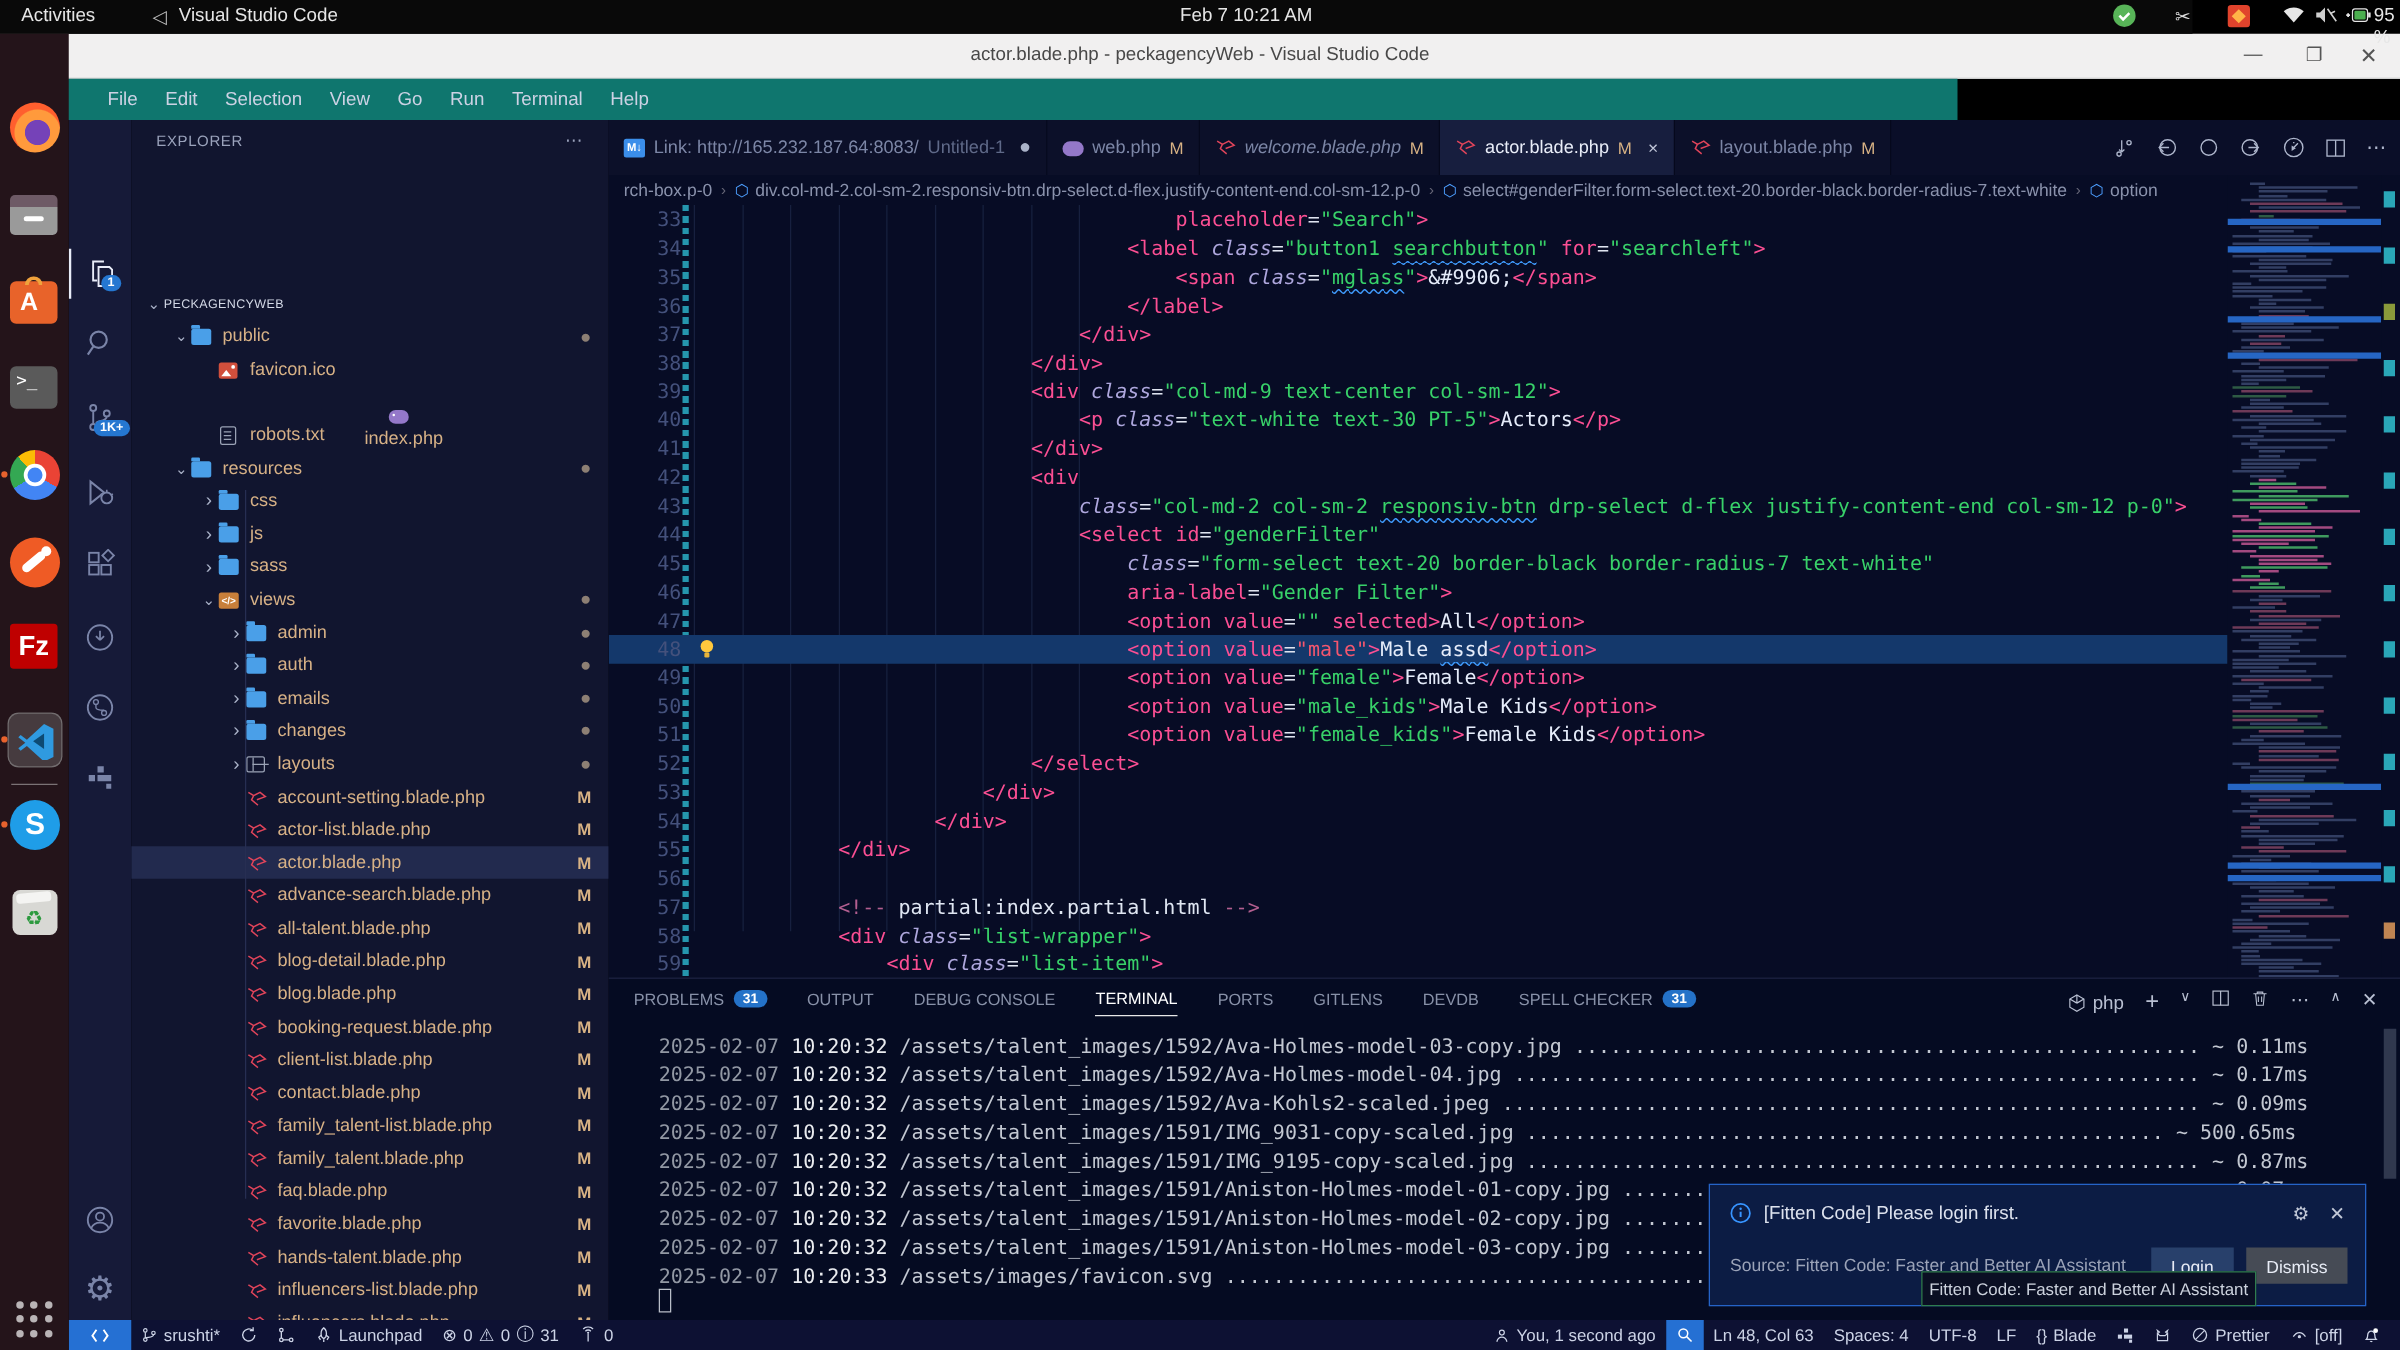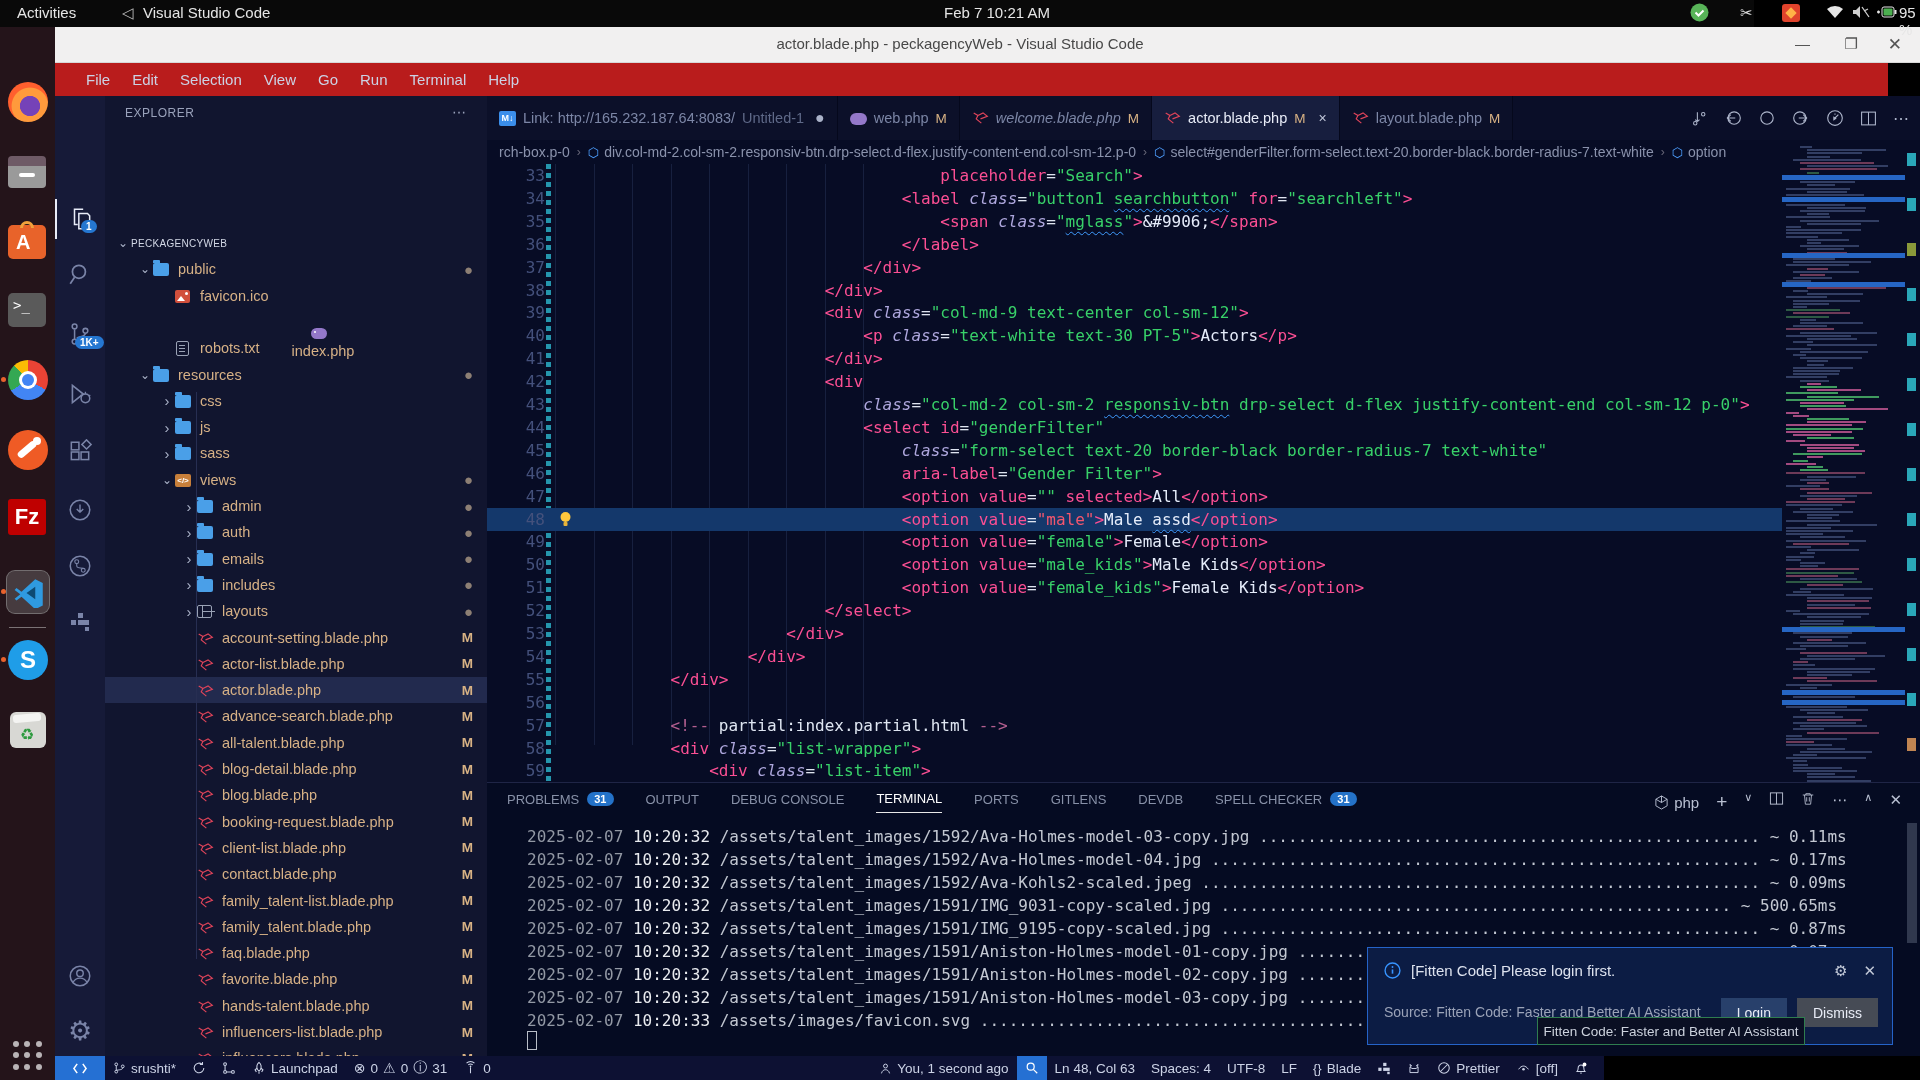--- a/index.html
+++ b/index.html
@@ -6,21 +6,21 @@
   html,body { width:1920px; height:1080px; overflow:hidden; background:#000; }
   body { font-family:"Liberation Sans", sans-serif; }
   #root { position:absolute; inset:0; width:1920px; height:1080px; }
   .abs { position:absolute; }
   
   #topbar { left:0; top:0; width:1754px; height:27px; background:#090909; color:#e6e6e6; font-size:15px; z-index:50;}
   #topbar .item { position:absolute; top:4px; }
   
   #titlebar { left:0; top:27px; width:1920px; height:36px; background:#f1f0f0; color:#484848; font-size:15px; border-bottom:1px solid #d8d8d8;}
   
-  #menubar { left:0; top:63px; width:1888px; height:33px; background:#b91c1c; color:#ccd2e4; font-size:15px; display:flex; align-items:center; padding-left:75px; gap:0; }
+  #menubar { left:0; top:63px; width:1566px; height:33px; background:#0f766e; color:#ccd2e4; font-size:15px; display:flex; align-items:center; padding-left:75px; gap:0; }
   #menubar .menu-item{ padding:0 11px; }
   
   #dock { left:0; top:27px; width:55px; height:1053px; background:#24141a; z-index:60; }
   .dock-icon { position:absolute; left:8px; width:40px; height:40px; }
   .dock-dot { position:absolute; left:1px; width:5px; height:5px; border-radius:50%; background:#e8622d; }
   
   #activitybar { left:55px; top:96px; width:50px; height:960px; background:#161a38; }
   .act-icon { position:absolute; left:0; width:50px; height:40px; color:#7a84a8; display:flex; align-items:center; justify-content:center; }
   .act-icon.active { color:#e8ecf8; border-left:2px solid #e8ecf8; }
   .act-badge { position:absolute; background:#2577d1; color:#fff; border-radius:9px; font-size:10px; padding:1px 5px; font-weight:bold; }
@@ -71,21 +71,21 @@
   #panel-tabs { position:absolute; top:8px; left:20px; display:flex; gap:32px; font-size:13px; color:#8891a8; align-items:center;}
   .ptab { display:flex; gap:8px; align-items:center; padding-bottom:6px; }
   .ptab.active { color:#fff; border-bottom:1.5px solid #e8e8e8; }
   .pbadge { background:#2472c8; color:#fff; border-radius:10px; font-size:11px; padding:1px 7px; font-weight:bold;}
   #panel-actions { position:absolute; top:8px; right:18px; display:flex; gap:17px; color:#b9c0d2; font-size:15px; }
   .tline { position:absolute; left:40px; font-family:"DejaVu Sans Mono", monospace; font-size:16px; white-space:pre; color:#c3c8d2; }
   .tline .dim { color:#9298a4; } .tline .bright { color:#e9ebef; }
   #term-cursor { position:absolute; left:40px; width:10px; height:19px; border:1px solid #b9bec8; }
   #term-scroll { position:absolute; right:3px; top:40px; width:10px; height:120px; background:rgba(130,140,160,.35); }
   
-  #statusbar { left:55px; top:1056px; width:1549px; height:24px; background:#0d1133; color:#ccd3e6; font-size:13.5px; display:flex; align-items:center; }
+  #statusbar { left:55px; top:1056px; width:1865px; height:24px; background:#0d1133; color:#ccd3e6; font-size:13.5px; display:flex; align-items:center; }
   .sb-item { display:flex; align-items:center; gap:5px; padding:0 8px; height:24px; }
   .sb-remote { background:#2570d3; color:#fff; width:50px; justify-content:center; font-weight:bold;}
   .sb-hl { background:#2570d3; color:#fff; }
   #sb-left { display:flex; align-items:center; }
   #sb-right { margin-left:auto; display:flex; align-items:center; padding-right:8px;}
   
   #toast { left:1367px; top:947px; width:526px; height:98px; background:#0c1c44; border:1px solid #2563c8; z-index:40; }
   #toast .row1 { position:absolute; top:14px; left:16px; display:flex; gap:10px; align-items:center; font-size:15px; color:#dde2ee; }
   #toast .acts { position:absolute; top:14px; right:16px; display:flex; gap:16px; color:#c3c9d8; font-size:15px;}
   #toast .row2 { position:absolute; top:56px; left:16px; font-size:14px; color:#9ba3b8; }
@@ -334,21 +334,21 @@
             <div class="folder"></div>
           </span>
           <span class="tlabel">emails</span>
           <span class="marker dot">●</span>
         </div>
         <div class="tree-row" style="top: 475.9px; padding-left: 76px;">
           <span class="chev" style="font-size: 15px;">›</span>
           <span class="ticon">
             <div class="folder"></div>
           </span>
-          <span class="tlabel">includes</span>
+          <span class="tlabel">changes</span>
           <span class="marker dot">●</span>
         </div>
         <div class="tree-row" style="top: 502.2px; padding-left: 76px;">
           <span class="chev" style="font-size: 15px;">›</span>
           <span class="ticon">
             <div style="width:15px;height:13px;border:1.3px solid #9aa2b5;border-radius:2px;margin-top:2px;position:relative;">
               <div style="position:absolute;left:4px;top:0;width:1.2px;height:100%;background:#9aa2b5;"></div>
               <div style="position:absolute;left:4px;top:5px;width:100%;height:1.2px;background:#9aa2b5;"></div>
             </div>
           </span>

